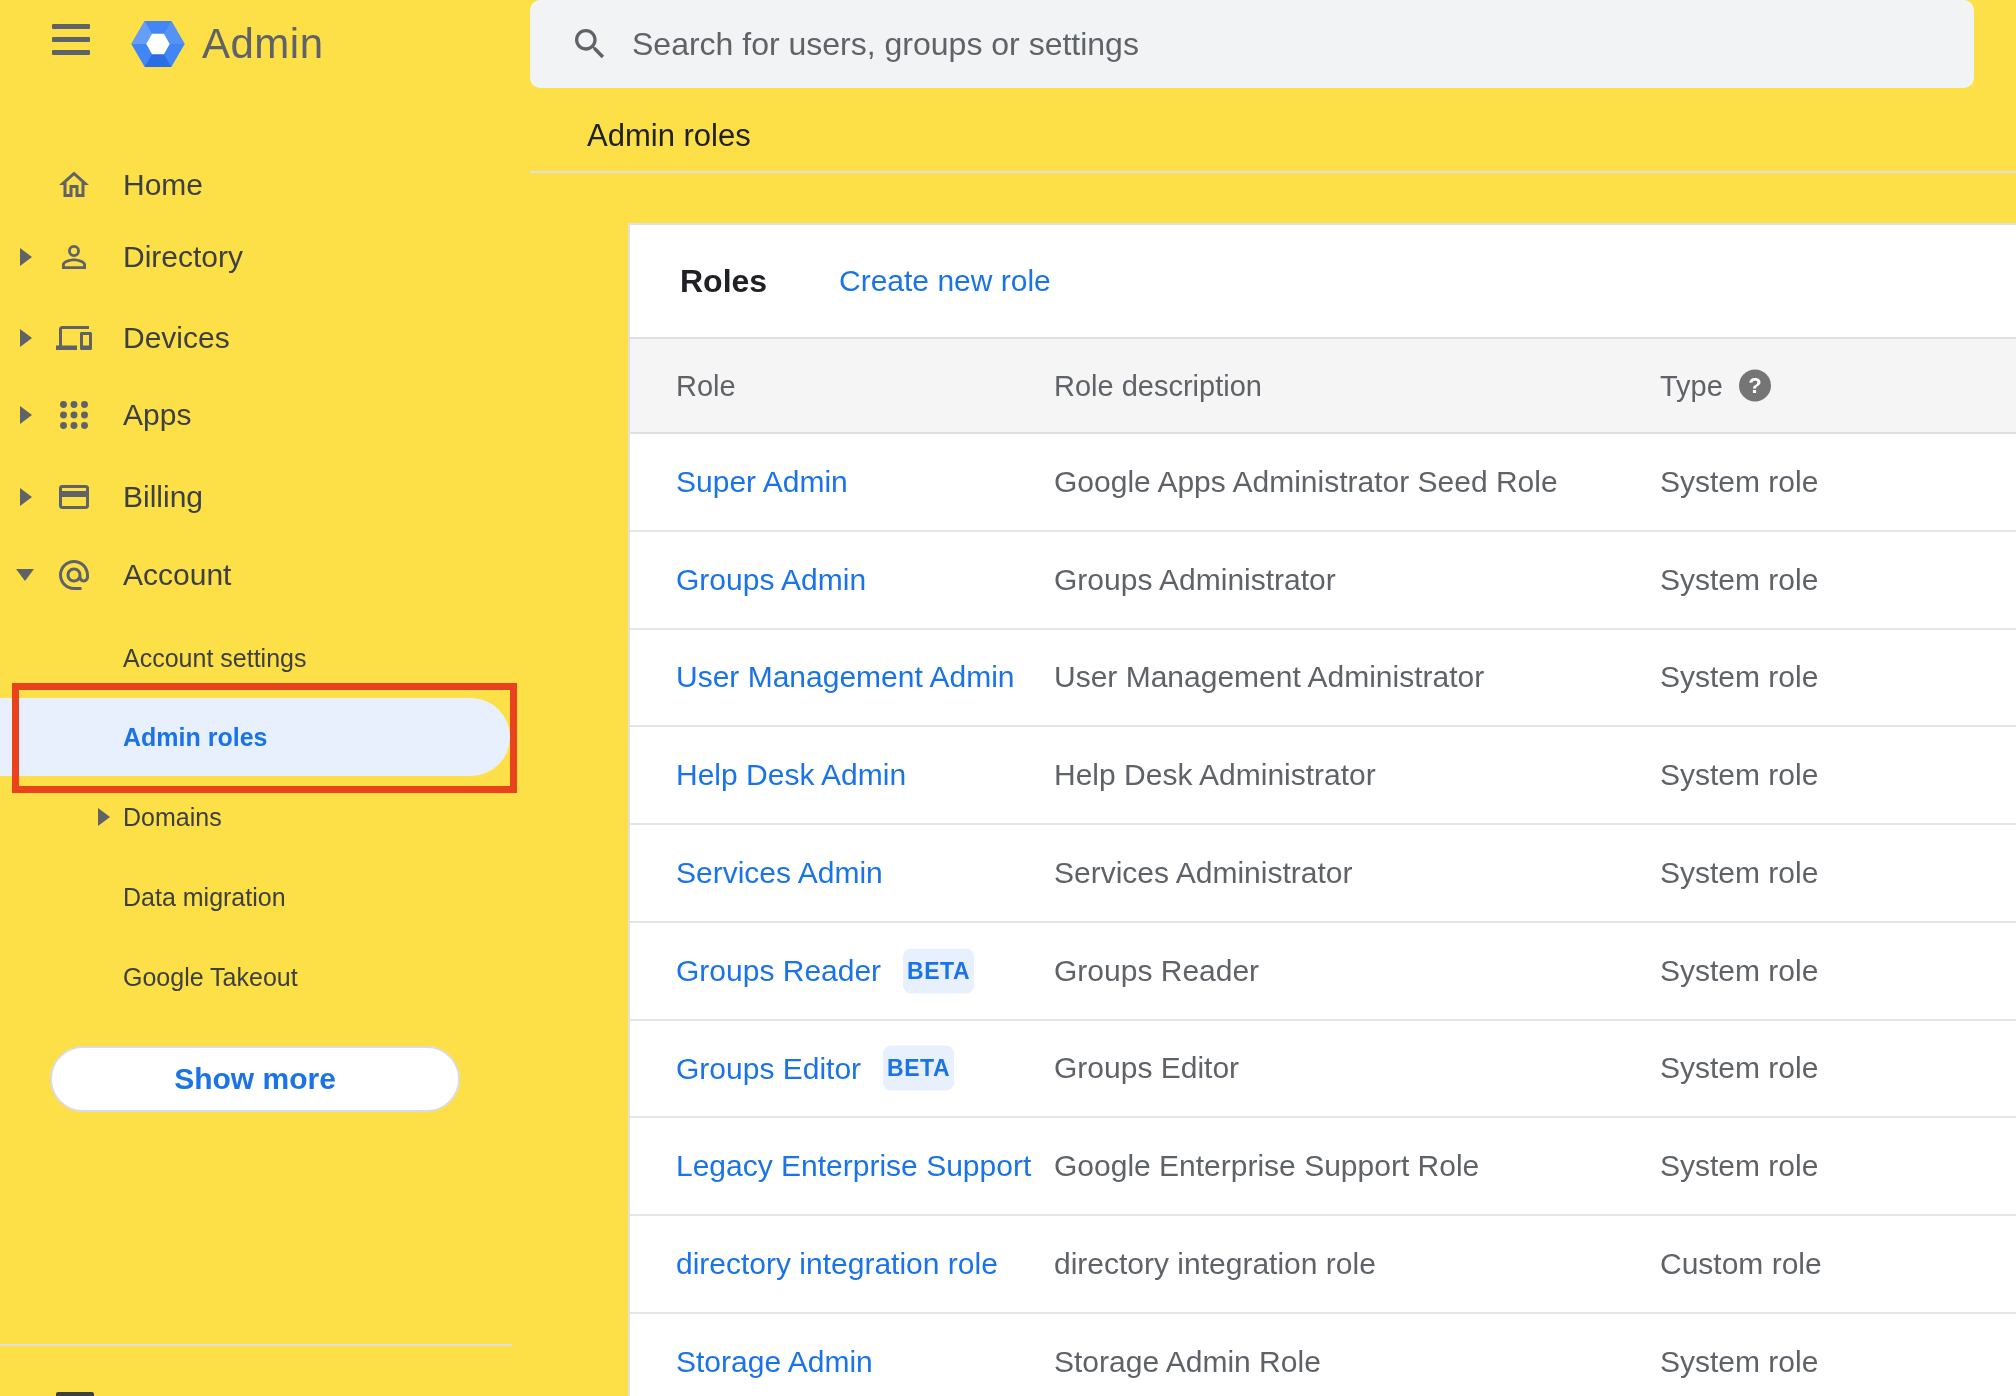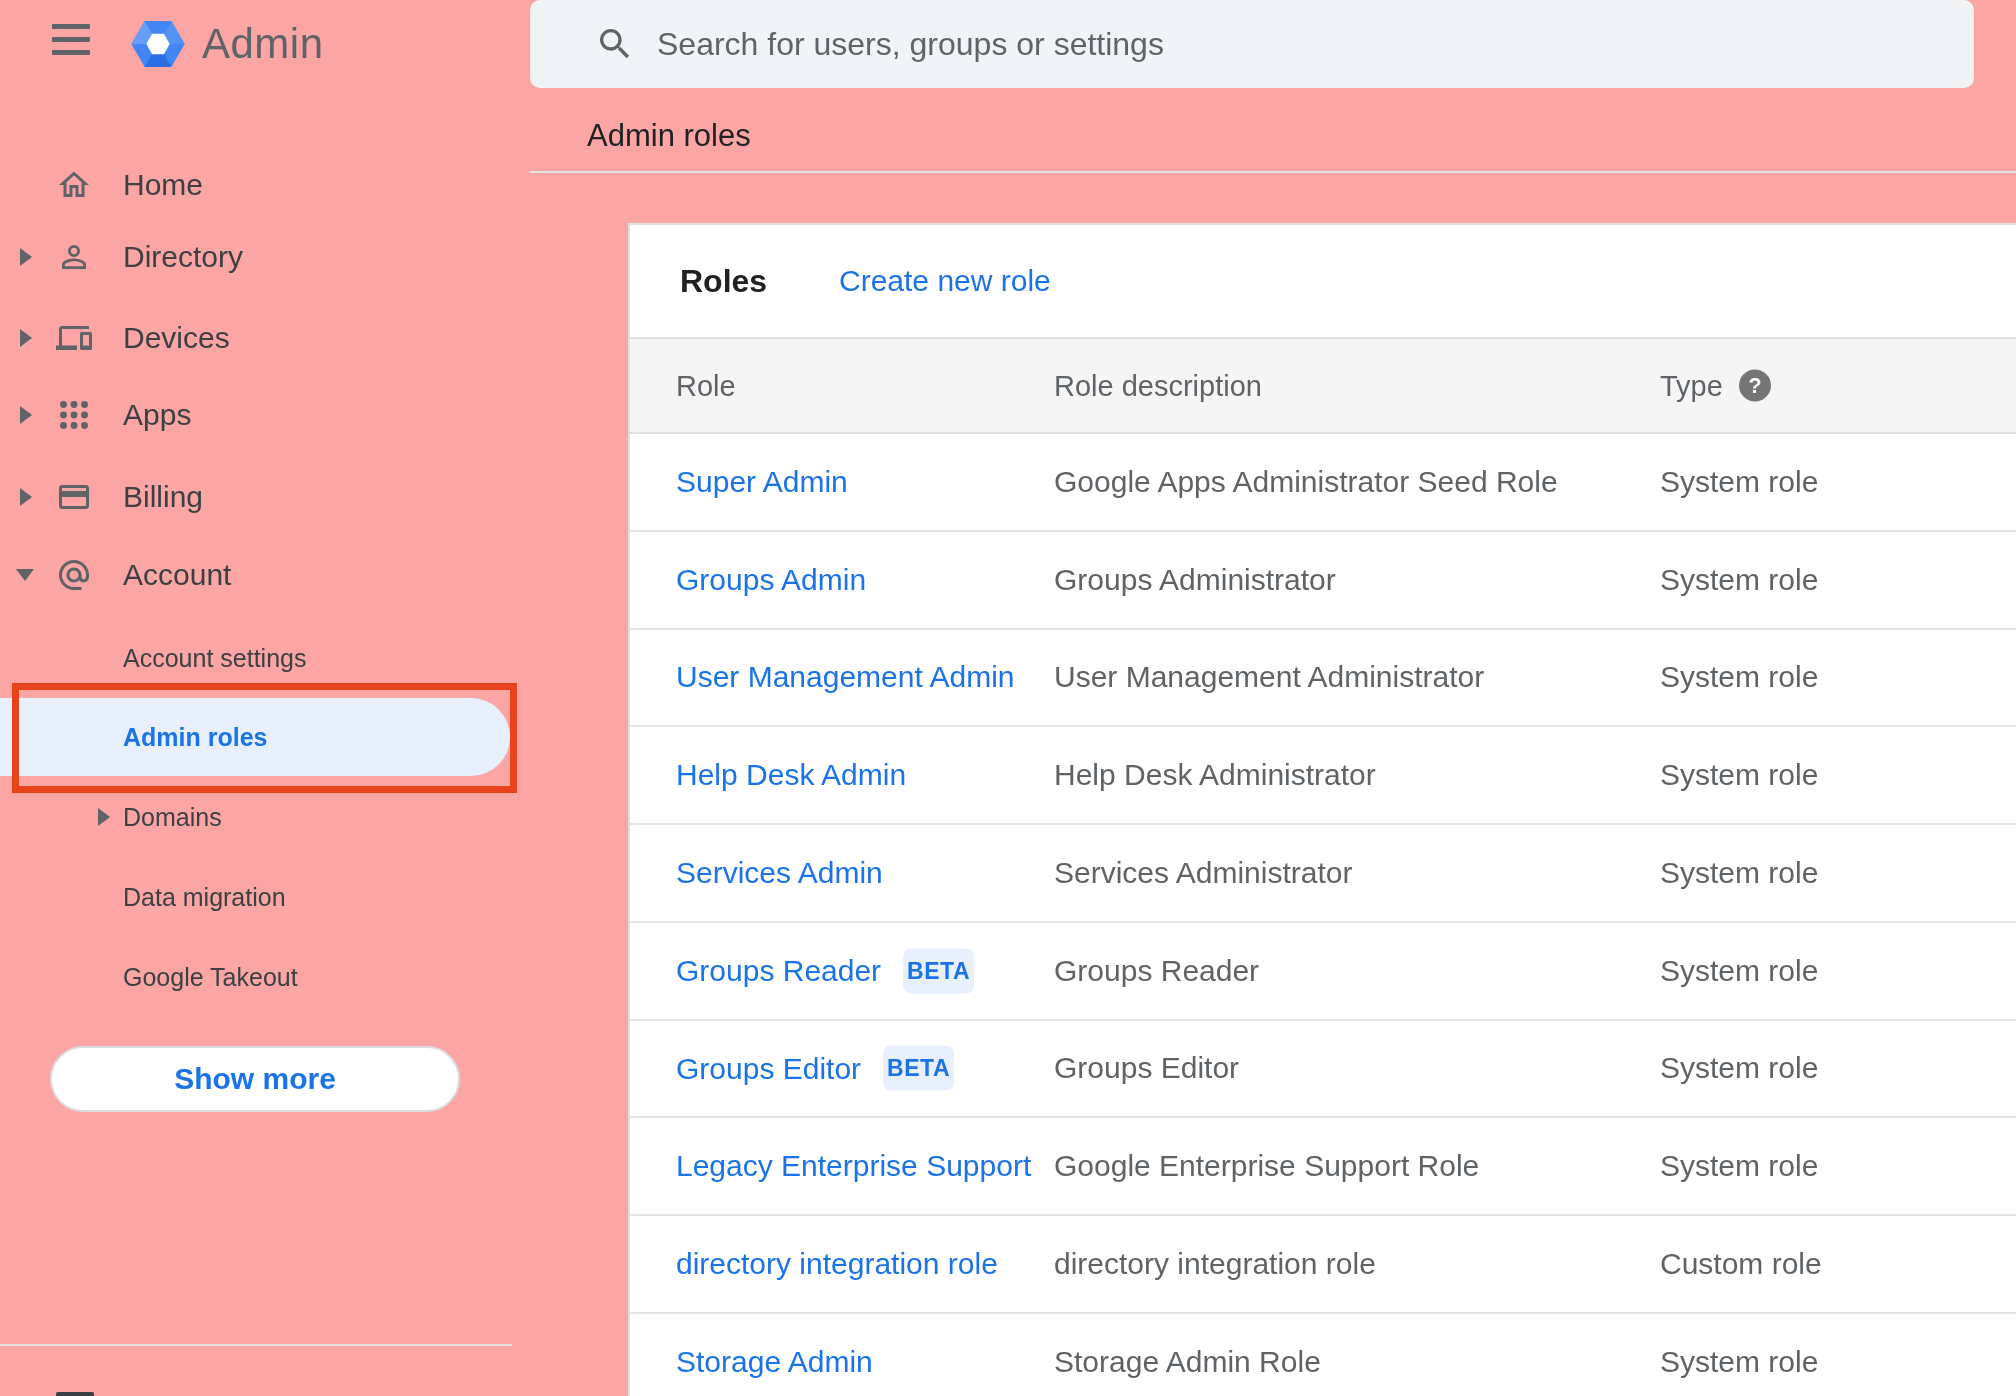--- a/index.html
+++ b/index.html
@@ -1,28 +1,28 @@
 <!DOCTYPE html>
 <html><head>
 <meta charset="utf-8">
 <style>
   * { margin:0; padding:0; box-sizing:border-box; }
   html,body { background:#fff; }
   #screen {
     position:relative; width:2016px; height:1396px; overflow:hidden;
-    font-family:"Liberation Sans", sans-serif; background:#fca5a5; color:#3c4043;
+    font-family:"Liberation Sans", sans-serif; background:#fde047; color:#3c4043;
   }
   
   .hamburger { position:absolute; left:52px; top:24px; width:38px; height:34px; cursor:pointer; }
   .hamburger span { display:block; height:5px; background:#5f6368; border-radius:1px; margin-bottom:8px; }
   .logo { position:absolute; left:126px; top:12px; width:64px; height:64px; }
   .logo-text { position:absolute; left:202px; top:20px; font-size:42px; color:#5f6368; letter-spacing:0.5px; }
   .searchbox {
     position:absolute; left:530px; top:0; width:1444px; height:88px;
-    background:#f1f3f4; border-radius:10px; display:flex; align-items:center;padding-left:25px;
+    background:#f1f3f4; border-radius:10px; display:flex; align-items:center;
   }
   .searchbox .mag { margin-left:40px; width:40px; height:40px; flex:0 0 auto; }
   .searchbox .ph { margin-left:22px; font-size:32px; color:#5f6368; }
   
   .breadcrumb { position:absolute; left:587px; top:118px; font-size:31px; color:#202124; }
   .top-divider { position:absolute; left:530px; top:171px; width:1486px; height:2px; background:#e0e0e0; }
   
   .nav-item { position:absolute; left:0; width:510px; height:80px; display:flex; align-items:center; cursor:pointer; }
   .nav-arrow { position:absolute; left:20px; width:0; height:0;
     border-top:9px solid transparent; border-bottom:9px solid transparent; border-left:12px solid #5f6368; }

